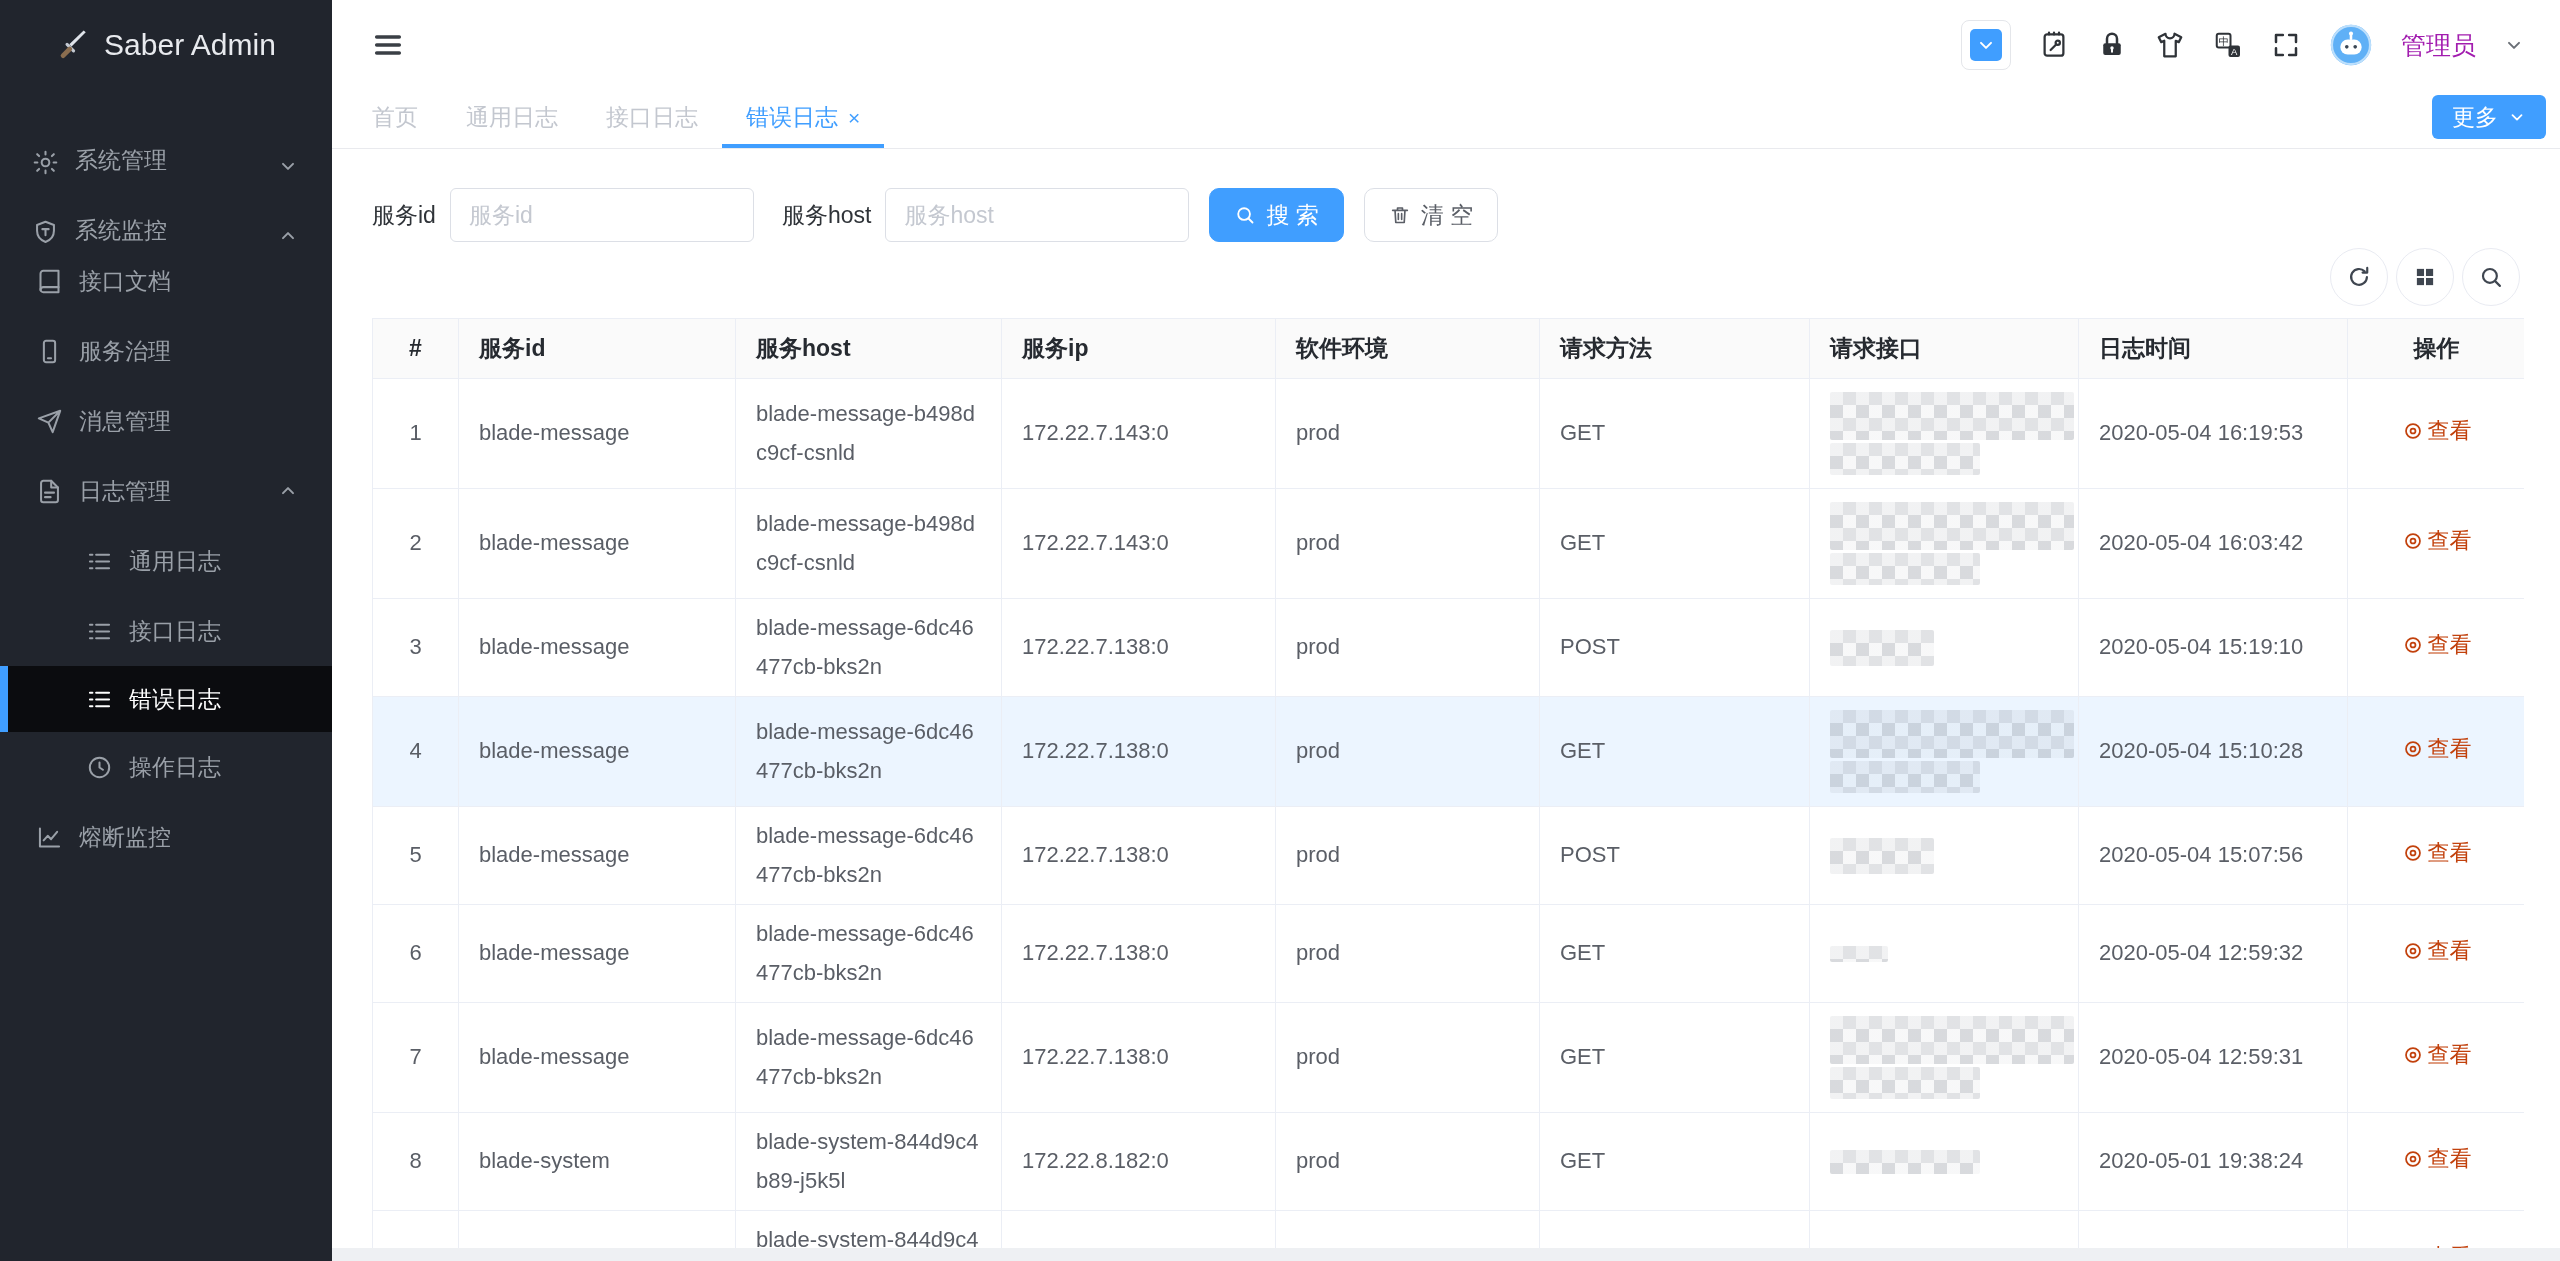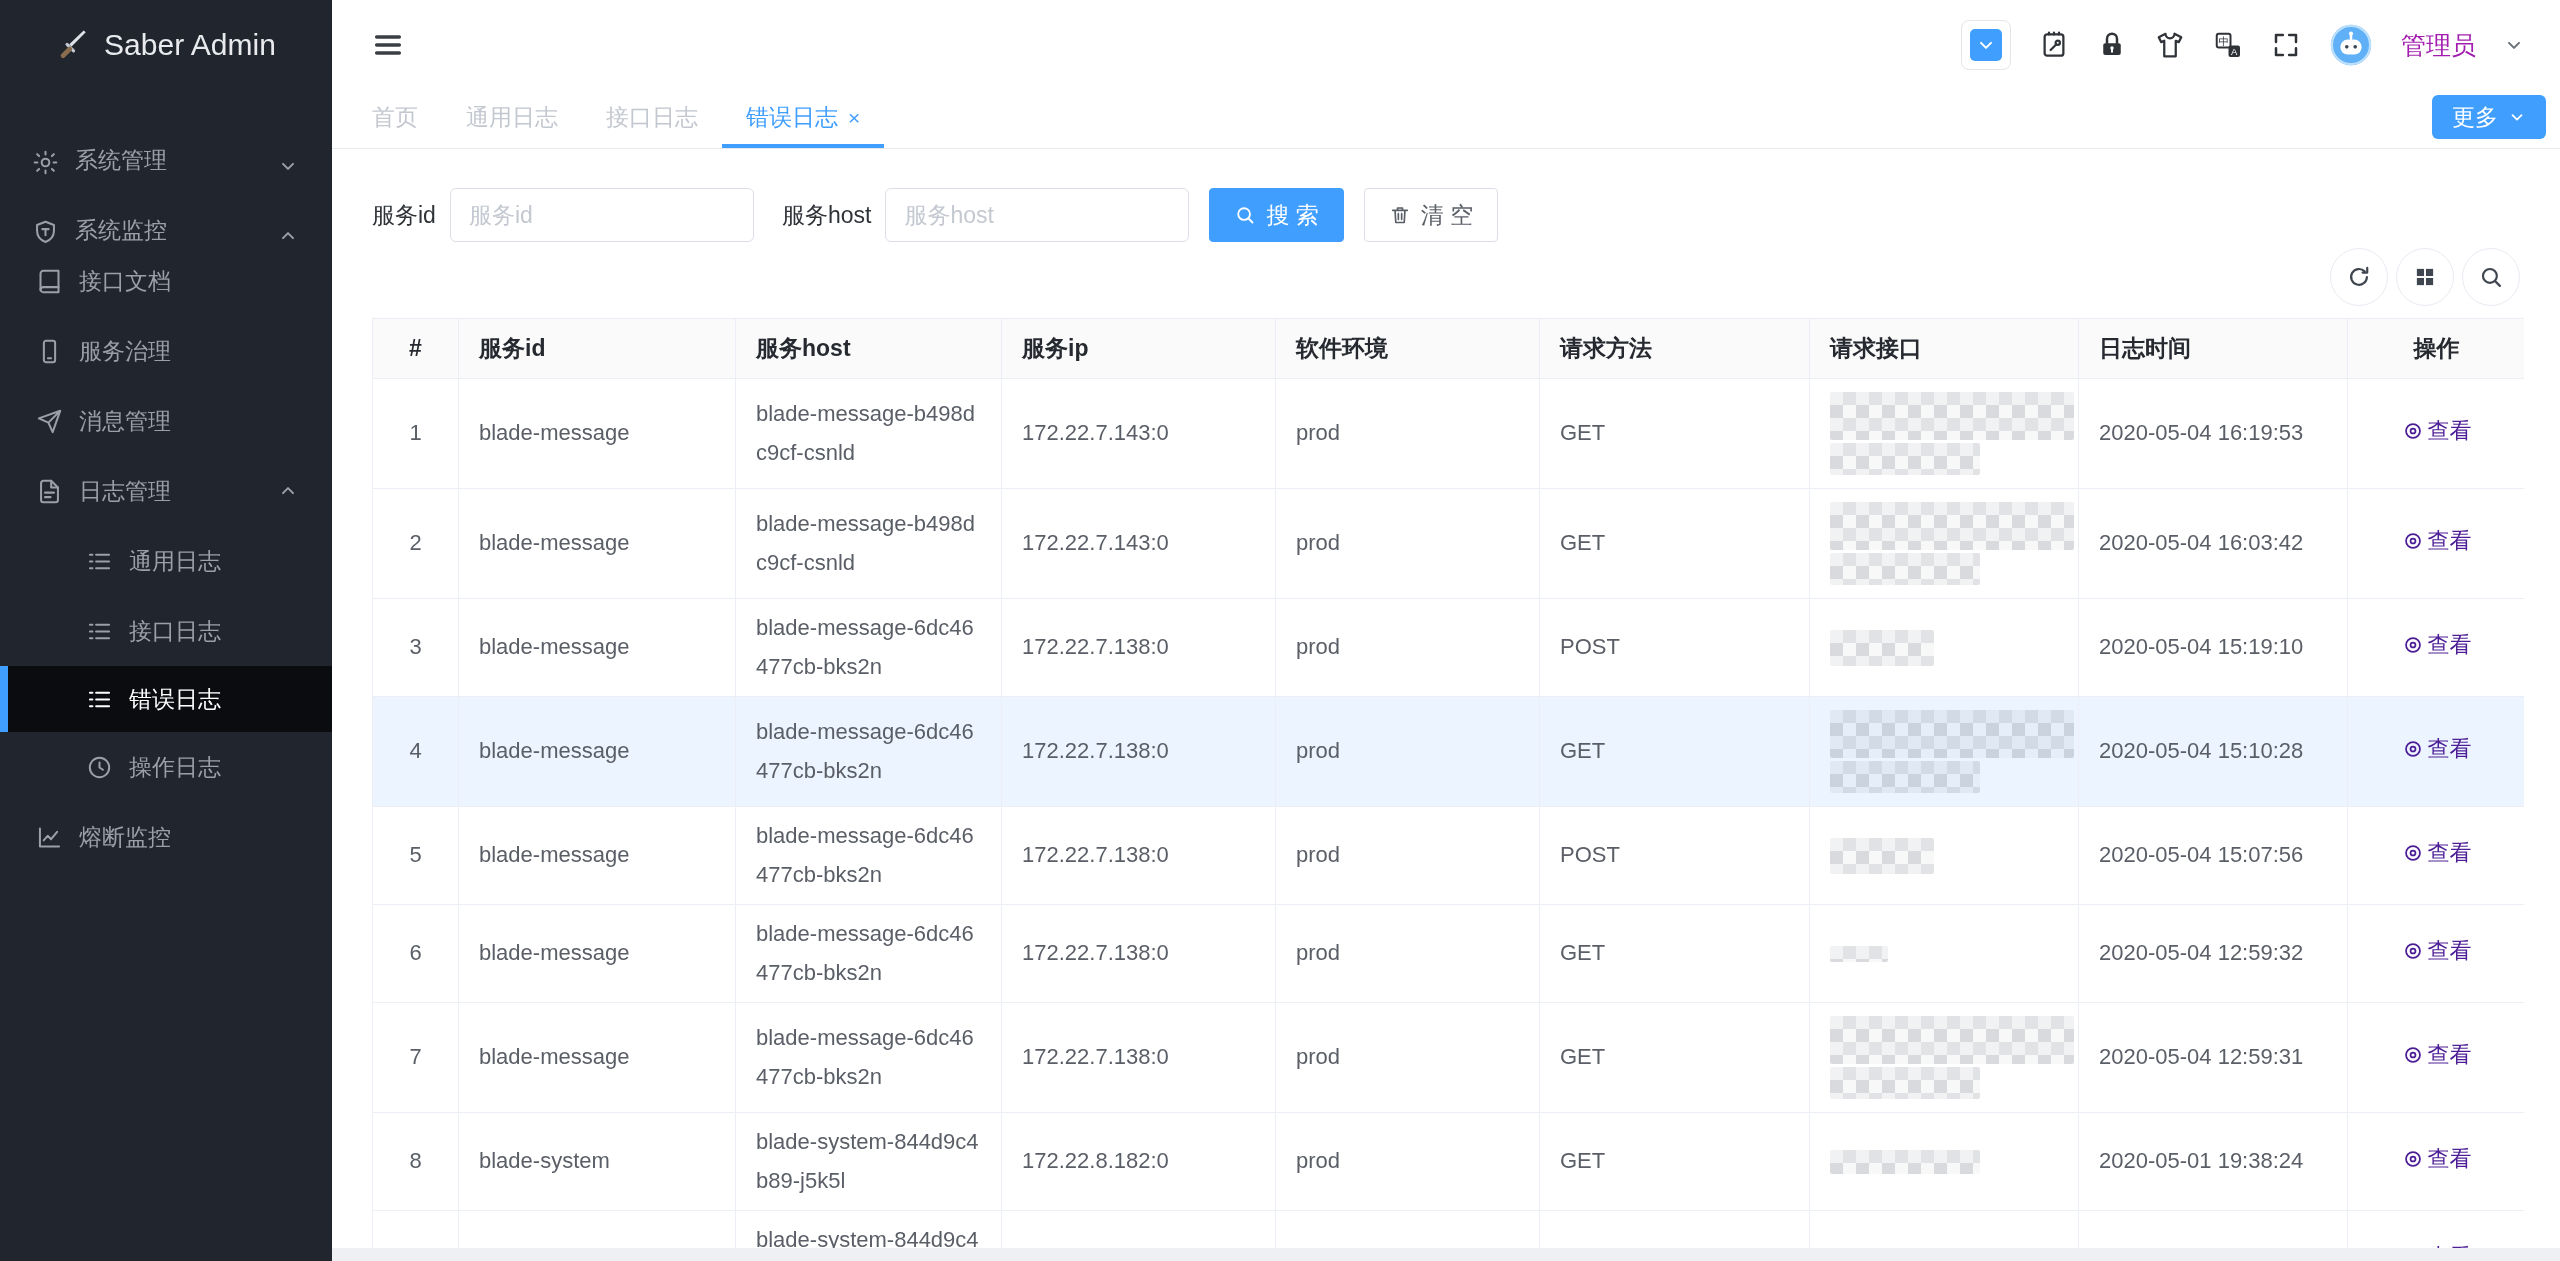--- a/index.html
+++ b/index.html
@@ -49,38 +49,38 @@
   .more-btn svg{width:18px;height:18px;}
 
   
   .content{position:absolute;left:332px;top:148px;right:0;bottom:13px;background:#fff;overflow:hidden;}
   .filters{position:absolute;left:40px;top:40px;display:flex;align-items:center;}
   .flabel{font-size:23px;color:#2f3338;margin-right:14px;}
   .finput{width:266px;height:52px;border:1px solid #dcdfe6;border-radius:6px;font-size:23px;color:#5a5e66;padding:0 18px;outline:none;font-family:inherit;}
   .finput::placeholder{color:#c4c8d0;}
   .gap28{width:28px;}
   .gap20{width:20px;}
-  .btn{height:54px;display:flex;align-items:center;gap:10px;font-size:23px;border-radius:4px;padding:0 24px;cursor:pointer;font-family:inherit;}
+  .btn{height:54px;display:flex;align-items:center;gap:10px;font-size:23px;border-radius:10px;padding:0 24px;cursor:pointer;font-family:inherit;}
   .btn svg{width:22px;height:22px;}
   .btn-primary{background:#409eff;border:1px solid #409eff;color:#fff;}
   .btn-plain{background:#fff;border:1px solid #dcdfe6;color:#5a5e66;}
 
   .tool-circles{position:absolute;right:40px;top:100px;display:flex;gap:8px;}
   .circ{width:56px;height:56px;border:1px solid #e9ebf2;border-radius:50%;background:#fff;display:flex;align-items:center;justify-content:center;color:#3f4650;cursor:pointer;}
   .circ svg{width:26px;height:26px;}
 
   
   .table-clip{position:absolute;left:40px;right:36px;top:170px;bottom:0;overflow:hidden;}
   table.grid{width:100%;border-collapse:collapse;table-layout:fixed;}
   .grid th,.grid td{border:1px solid #ebeef5;font-weight:normal;}
   .grid th{background:#fafafa;color:#262a30;font-weight:bold;font-size:23px;text-align:left;padding:14px 20px;height:58px;box-sizing:border-box;}
   .grid td{font-size:22px;color:#5a5e66;padding:10px 20px;vertical-align:middle;word-break:break-all;line-height:1.75;box-sizing:border-box;background:#fff;}
   .grid .cen{text-align:center;}
   .grid tr.hl td{background:#ecf5ff;}
-  .view-link{color:#4c1d95;display:inline-flex;align-items:center;gap:4px;cursor:pointer;text-decoration:none;font-size:22px;}
+  .view-link{color:#c2410c;display:inline-flex;align-items:center;gap:4px;cursor:pointer;text-decoration:none;font-size:22px;}
   .view-link svg{width:22px;height:22px;}
   .mosaic-line{background:repeating-conic-gradient(from 0deg, rgba(105,112,125,.20) 0deg 90deg, rgba(105,112,125,.05) 90deg 180deg, rgba(105,112,125,.26) 180deg 270deg, rgba(105,112,125,.09) 270deg 360deg);background-size:26px 26px;border-radius:2px;margin:3px 0;}
 </style>
 </head>
 <body>
 
 <div class="app">
 
   <aside class="sidebar">
     <div class="logo">

